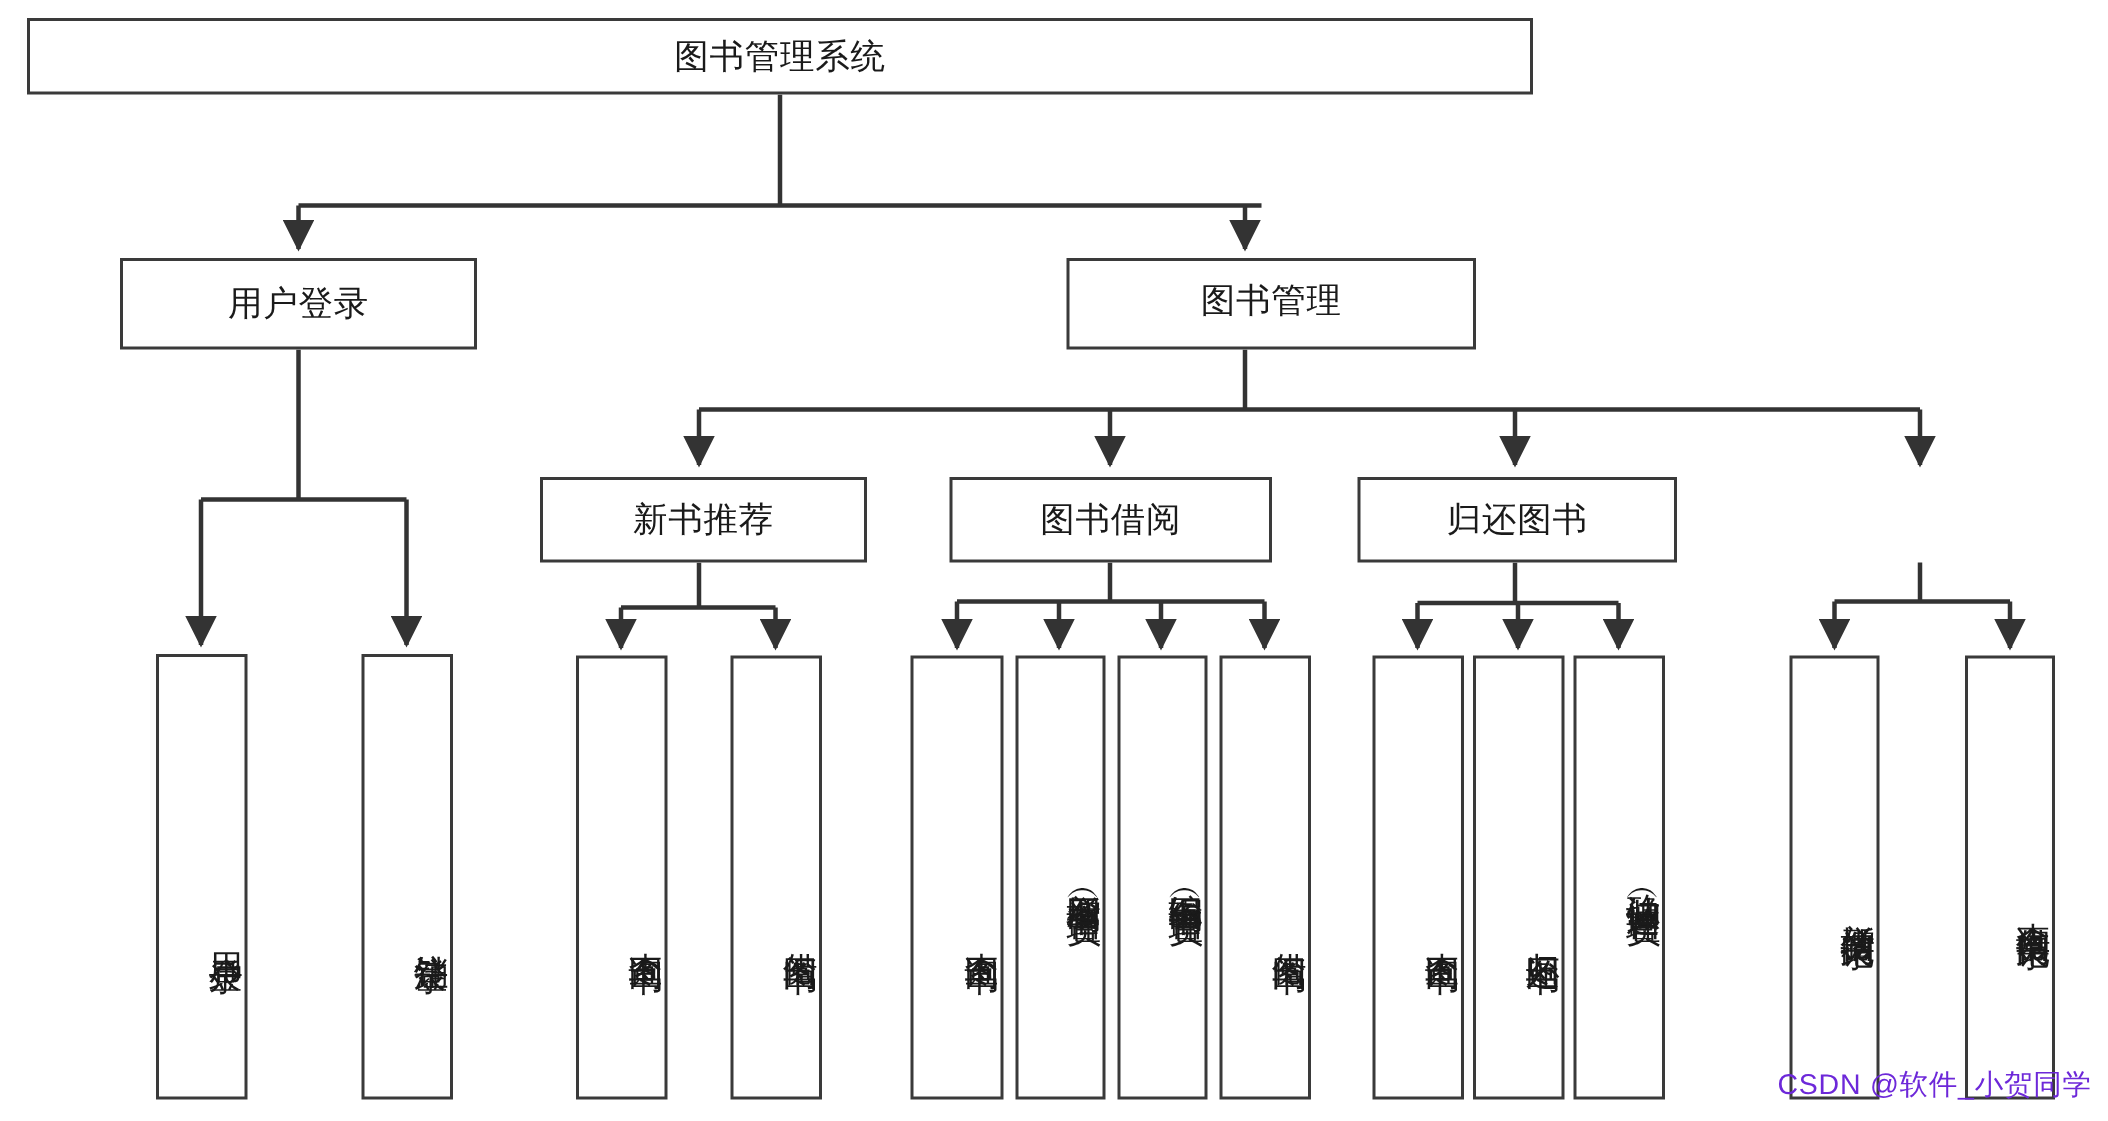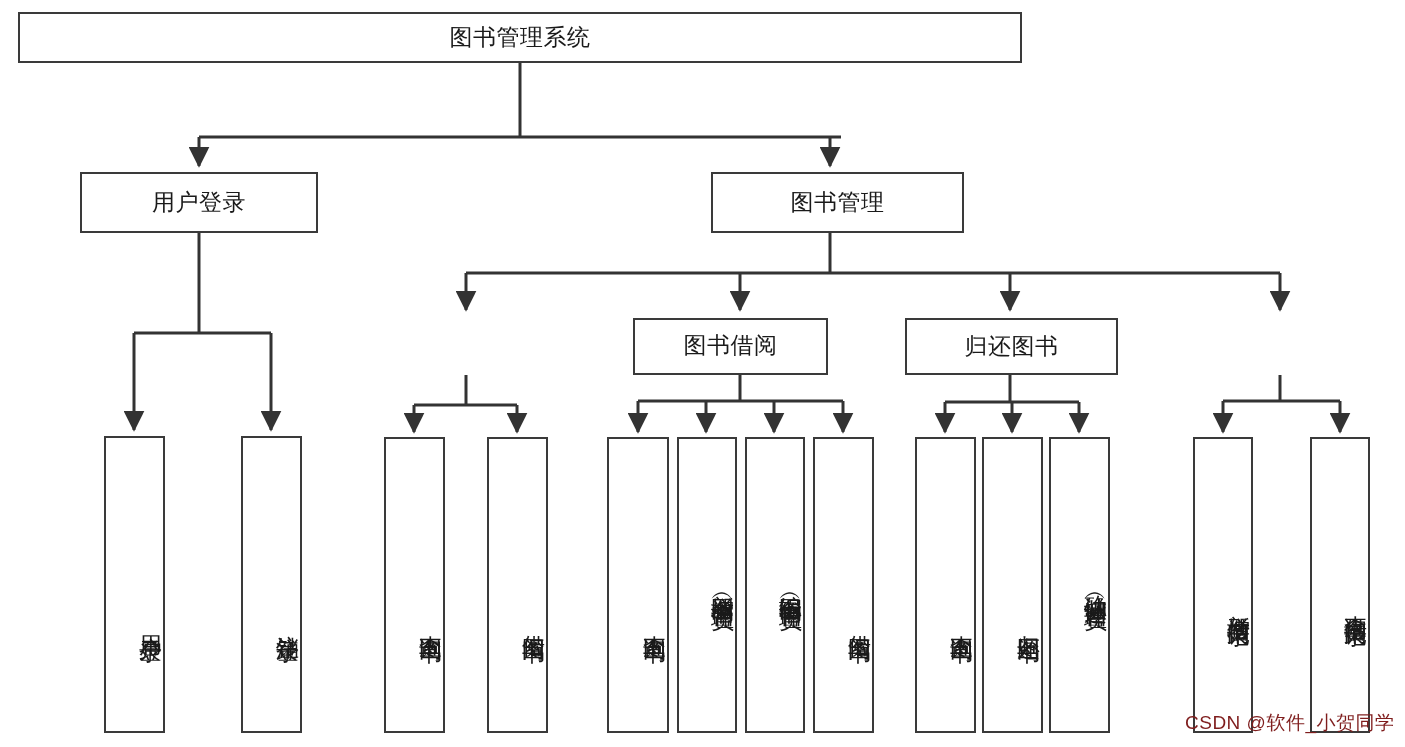--- a/index.html
+++ b/index.html
@@ -56,21 +56,21 @@
     align-items: flex-start;
   }
   .node-label {
     display: block;
   }
   .watermark {
     position: absolute;
     left: 1185px;
     top: 710px;
     font-size: 19px;
-    color: #7f1d1d;
+    color: #6d28d9;
     letter-spacing: 0.5px;
     white-space: nowrap;
     user-select: none;
   }
 </style>
 </head>
 <body>
 
 <div id="canvas">
 
@@ -124,25 +124,28 @@
     </g>
   </svg>
 
   <div class="node h" style="left:18px; top:12px; width:1004px; height:51px;">
     <span class="node-label">图书管理系统</span>
   </div>
 
   <div class="node h" style="left:80px; top:172px; width:238px; height:61px;">
     <span class="node-label">用户登录</span>
   </div>
-  <div class="node h" style="left:711px; top:172px; width:253px; height:61px;">
+  <div class="node h" style="left:711px; top:172px; width:273px; height:61px;font-family:Liberation Mono, monospace;">
     <span class="node-label">图书管理</span>
   </div>
 
-  <div class="node h" style="left:633px; top:318px; width:195px; height:57px;font-family:Liberation Serif, serif;">
+  <div class="node h" style="left:360px; top:318px; width:218px; height:57px;">
+    <span class="node-label">新书推荐</span>
+  </div>
+  <div class="node h" style="left:633px; top:318px; width:215px; height:57px;">
     <span class="node-label">图书借阅</span>
   </div>
   <div class="node h" style="left:905px; top:318px; width:213px; height:57px;">
     <span class="node-label">归还图书</span>
   </div>
 
   <div class="node v" style="left:104px; top:436px; width:61px; height:297px; padding-top:76px;">
     <span class="node-label">用户登录</span>
   </div>
   <div class="node v" style="left:241px; top:436px; width:61px; height:297px; padding-top:76px;">

